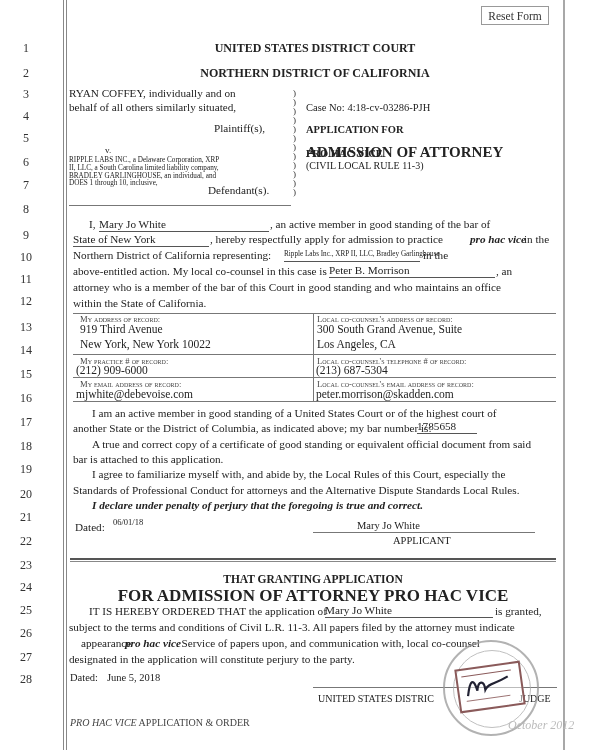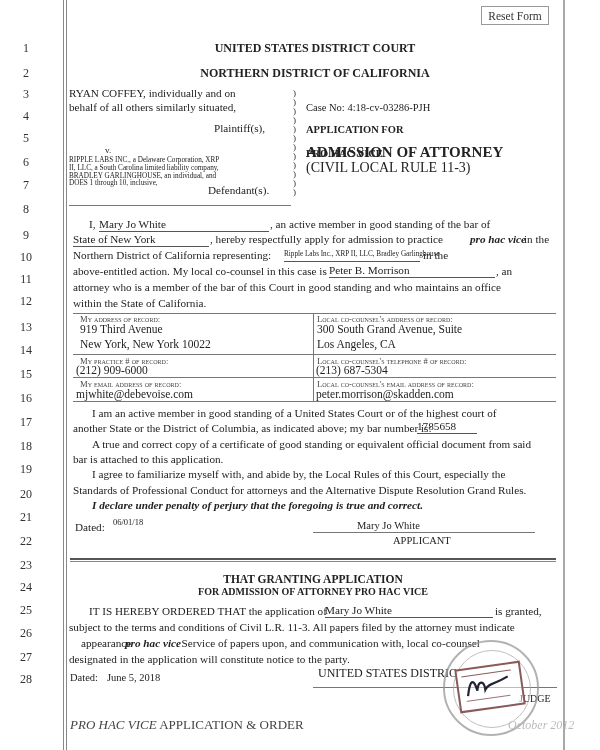--- a/index.html
+++ b/index.html
@@ -94,21 +94,21 @@
     <div class="paren" style="top: 160px;">)</div>
     <div class="paren" style="top: 169px;">)</div>
     <div class="paren" style="top: 178px;">)</div>
     <div class="paren" style="top: 187px;">)</div>
   </div>
 
 <div class="t" style="left:306px;top:102px;font-size:10.5px;">Case No: 4:18-cv-03286-PJH</div>
 <div class="t b" style="left:306px;top:124px;font-size:10.5px;">APPLICATION FOR</div>
 <div class="t b" style="left:306px;top:144px;font-size:15px;">ADMISSION OF ATTORNEY</div>
 <div class="t b" style="left:306px;top:148px;font-size:10.5px;">PRO HAC VICE</div>
-<div class="t" style="left:306px;top:160px;font-size:14px;">(CIVIL LOCAL RULE 11-3)</div>
+<div class="t" style="left:306px;top:160px;font-size:10px;">(CIVIL LOCAL RULE 11-3)</div>
 
 <div class="t" style="left:89px;top:218px;">I,</div>
 <div class="fill" style="left:99px;top:217px;width:170px;">Mary Jo White</div>
 <div class="t" style="left:270px;top:218px;">, an active member in good standing of the bar of</div>
 
 <div class="fill" style="left:73px;top:232px;width:136px;">State of New York</div>
 <div class="t" style="left:210px;top:233px;">, hereby respectfully apply for admission to practice</div>
 <div class="t i b" style="left:470px;top:233px;">pro hac vice</div>
 <div class="t" style="left:524px;top:233px;">in the</div>
 
@@ -145,59 +145,59 @@
 <div class="box-val" style="left:76px;top:388px;">mjwhite@debevoise.com</div>
 <div class="t caps" style="left:317px;top:379px;">Local co-counsel's email address of record:</div>
 <div class="box-val" style="left:316px;top:388px;">peter.morrison@skadden.com</div>
 
 <div class="t" style="left:92px;top:407px;">I am an active member in good standing of a United States Court or of the highest court of</div>
 <div class="t" style="left:73px;top:422px;">another State or the District of Columbia, as indicated above; my bar number is:</div>
 <div class="fill" style="left:417px;top:419px;width:60px;">1785658</div>
 <div class="t" style="left:92px;top:438px;">A true and correct copy of a certificate of good standing or equivalent official document from said</div>
 <div class="t" style="left:73px;top:453px;">bar is attached to this application.</div>
 <div class="t" style="left:92px;top:468px;">I agree to familiarize myself with, and abide by, the Local Rules of this Court, especially the</div>
-<div class="t" style="left:73px;top:484px;">Standards of Professional Conduct for attorneys and the Alternative Dispute Resolution Grand Rules.</div>
+<div class="t" style="left:73px;top:484px;">Standards of Professional Conduct for attorneys and the Alternative Dispute Standards Local Rules.</div>
 <div class="t i b" style="left:92px;top:499px;">I declare under penalty of perjury that the foregoing is true and correct.</div>
 
 <div class="t" style="left:75px;top:521px;">Dated:</div>
 <div class="t" style="left:113px;top:517px;font-size:8.5px;">06/01/18</div>
 <div class="t" style="left:357px;top:520px;font-size:10.5px;">Mary Jo White</div>
 <div class="hr" style="left:313px;top:532px;width:222px;"></div>
 <div class="t" style="left:393px;top:535px;font-size:10.5px;">APPLICANT</div>
 
 <div class="hr" style="left:70px;top:558px;width:486px;height:2px;background:#555;"></div>
 <div class="hr" style="left:70px;top:561px;width:486px;height:1px;background:#888;"></div>
 
 <div class="title" style="top:573px;font-size:11.5px;left:70px;width:486px;">THAT GRANTING APPLICATION</div>
-<div class="title" style="top:586px;font-size:10px;left:70px;width:486px;">FOR ADMISSION OF ATTORNEY PRO HAC VICE</div>
+<div class="title" style="top:586px;font-size:17px;left:70px;width:486px;">FOR ADMISSION OF ATTORNEY PRO HAC VICE</div>
 
 <div class="t" style="left:89px;top:605px;">IT IS HEREBY ORDERED THAT the application of</div>
 <div class="fill" style="left:325px;top:603px;width:168px;">Mary Jo White</div>
 <div class="t" style="left:495px;top:605px;">is granted,</div>
 <div class="t" style="left:69px;top:621px;">subject to the terms and conditions of Civil L.R. 11-3. All papers filed by the attorney must indicate</div>
 <div class="t" style="left:81px;top:637px;">appearance</div>
 <div class="t i b" style="left:125px;top:637px;">pro hac vice</div>
 <div class="t" style="left:176px;top:637px;">. Service of papers upon, and communication with, local co-counsel</div>
-<div class="t" style="left:69px;top:653px;">designated in the application will constitute notice to the party.</div>
+<div class="t" style="left:69px;top:653px;">designated in the application will constitute perjury to the party.</div>
 
 <div class="t" style="left:70px;top:672px;font-size:10.5px;">Dated:</div>
 <div class="t" style="left:107px;top:672px;font-size:10.5px;">June 5, 2018</div>
 
 <div class="hr" style="left:313px;top:687px;width:244px;"></div>
-<div class="t" style="left:318px;top:666px;font-size:12px;">UNITED STATES DISTRIC</div>
+<div class="t" style="left:318px;top:693px;font-size:10px;">UNITED STATES DISTRIC</div>
 <div class="t" style="left:519px;top:693px;font-size:10px;">JUDGE</div>
 
 <div class="seal">
     <div class="seal-inner"></div>
   </div>
 <div class="stamp">
   <svg width="58" height="36" viewBox="0 0 58 36">
     <path d="M8 26 C12 10, 16 8, 18 22 C20 12, 26 12, 26 22 C30 16, 36 18, 50 12" stroke="#223" stroke-width="2.2" fill="none"></path>
     <line x1="4" y1="6" x2="54" y2="6" stroke="#8a5a5a" stroke-width="1"></line>
     <line x1="6" y1="31" x2="50" y2="31" stroke="#8a5a5a" stroke-width="0.8"></line>
   </svg>
 </div>
 
-<div class="t" style="left:70px;top:717px;font-size:13px;color:#444;text-align:center;">
+<div class="t" style="left:70px;top:717px;font-size:10px;color:#444;text-align:center;">
   <span class="i">PRO HAC VICE</span>
   <span>APPLICATION &amp; ORDER</span>
 </div>
 <div class="t i" style="left:508px;top:718px;font-size:12px;color:#bbb;">October 2012</div>
 
 </body></html>

